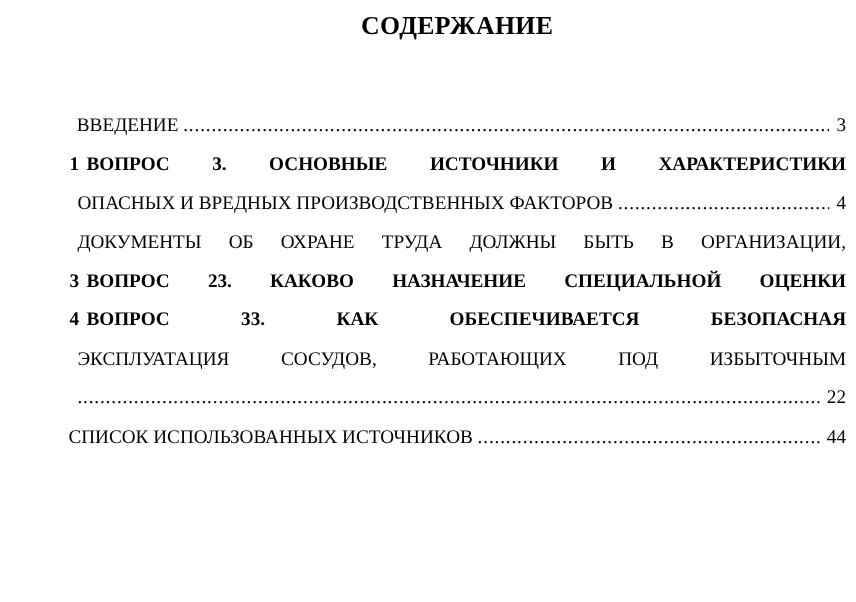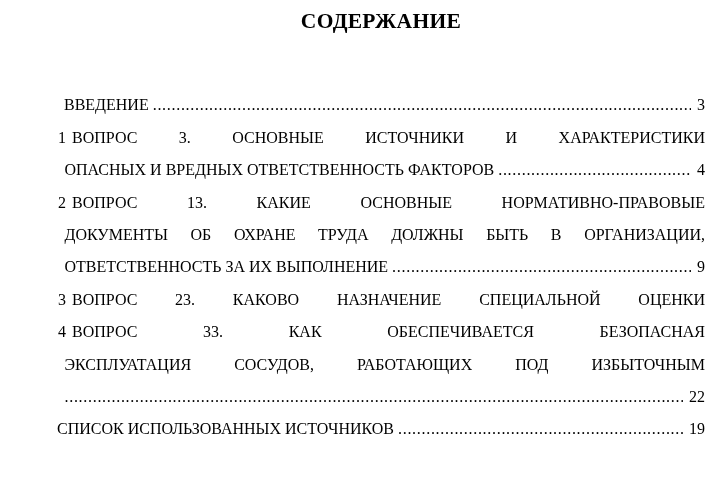--- a/index.html
+++ b/index.html
@@ -33,20 +33,21 @@
     line-height: 32.4px;
   }
   
   .jline {
     text-align: justify;
     text-align-last: justify;
     padding-left: 7.5px;
   }
   .jline.first {
     padding-left: 0;
+    font-weight: bold;
   }
   .num {
     display: inline-block;
     width: 15px;
     padding-left: 1px;
   }
   
   .lline {
     display: flex;
     align-items: baseline;
@@ -81,46 +82,40 @@
       <div class="entry">
         <div class="lline intro">
           <span class="t">ВВЕДЕНИЕ </span>
           <span class="dots"></span>
           <span class="pg">3</span>
         </div>
       </div>
       <div class="entry">
         <div class="jline first"><span class="num">1</span><span class="t">ВОПРОС 3. ОСНОВНЫЕ ИСТОЧНИКИ И ХАРАКТЕРИСТИКИ</span></div>
         <div class="lline">
-          <span class="t">ОПАСНЫХ И ВРЕДНЫХ ОТВЕТСТВЕННОСТЬ ФАКТОРОВ </span>
+          <span class="t">ОПАСНЫХ И ВРЕДНЫХ ПРОИЗВОДСТВЕННЫХ ФАКТОРОВ </span>
           <span class="dots"></span>
           <span class="pg">4</span>
         </div>
       </div>
       <div class="entry">
-        <div class="jline first"><span class="num">2</span><span class="t">ВОПРОС 13. КАКИЕ ОСНОВНЫЕ НОРМАТИВНО-ПРАВОВЫЕ</span></div>
         <div class="jline"><span class="t">ДОКУМЕНТЫ ОБ ОХРАНЕ ТРУДА ДОЛЖНЫ БЫТЬ В ОРГАНИЗАЦИИ,</span></div>
-        <div class="lline">
-          <span class="t">ОТВЕТСТВЕННОСТЬ ЗА ИХ ВЫПОЛНЕНИЕ </span>
-          <span class="dots"></span>
-          <span class="pg">9</span>
-        </div>
       </div>
       <div class="entry">
         <div class="jline first"><span class="num">3</span><span class="t">ВОПРОС 23. КАКОВО НАЗНАЧЕНИЕ СПЕЦИАЛЬНОЙ ОЦЕНКИ</span></div>
       </div>
       <div class="entry">
         <div class="jline first"><span class="num">4</span><span class="t">ВОПРОС 33. КАК ОБЕСПЕЧИВАЕТСЯ БЕЗОПАСНАЯ</span></div>
         <div class="jline"><span class="t">ЭКСПЛУАТАЦИЯ СОСУДОВ, РАБОТАЮЩИХ ПОД ИЗБЫТОЧНЫМ</span></div>
         <div class="lline">
           <span class="dots"></span>
           <span class="pg">22</span>
         </div>
       </div>
       <div class="entry">
         <div class="lline flush">
           <span class="t">СПИСОК ИСПОЛЬЗОВАННЫХ ИСТОЧНИКОВ </span>
           <span class="dots"></span>
-          <span class="pg">19</span>
+          <span class="pg">44</span>
         </div>
       </div>
     </div>
 </div>
 
 </body></html>

